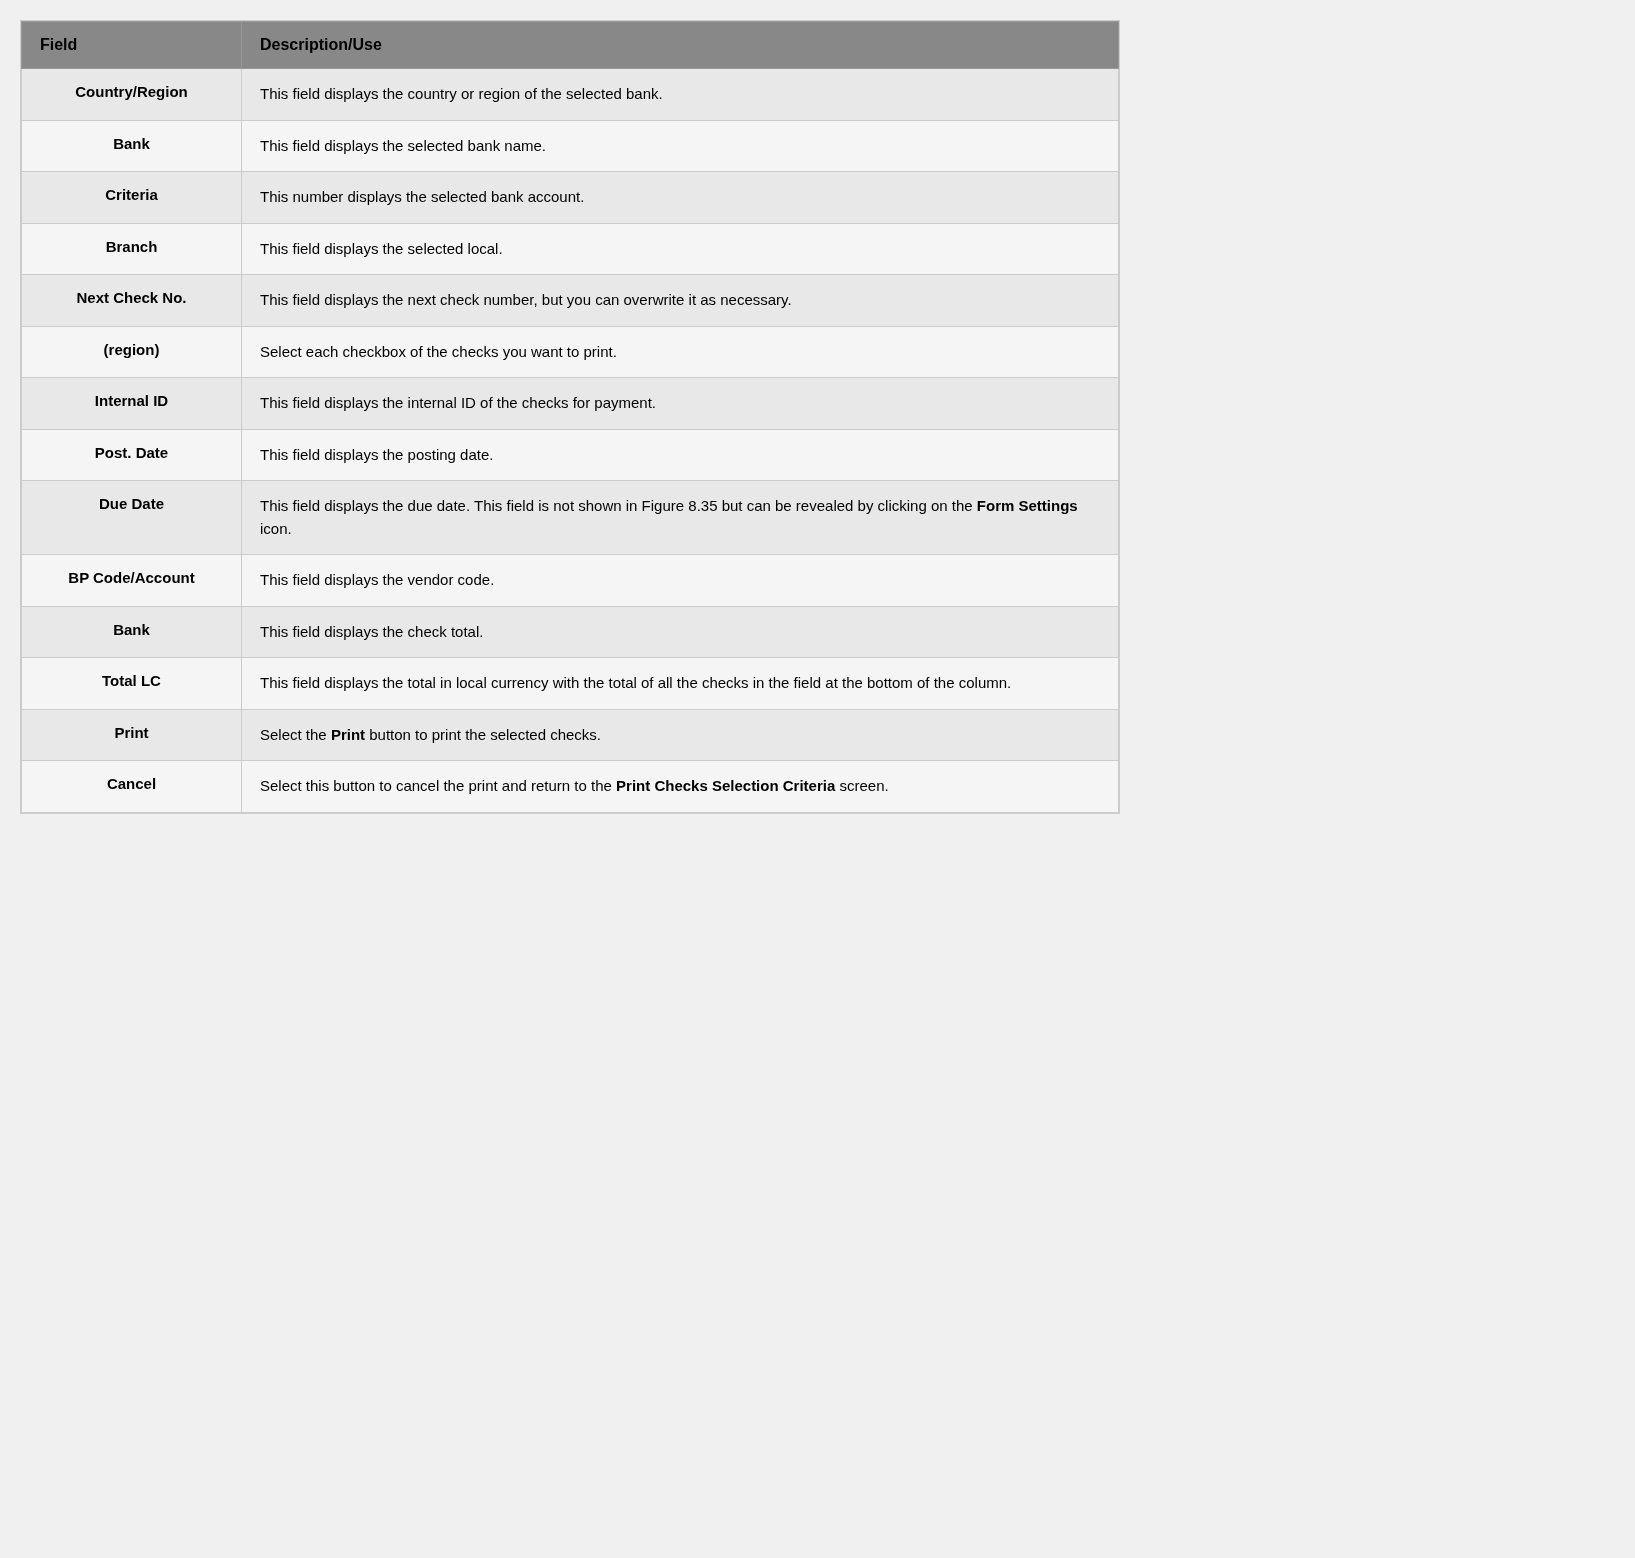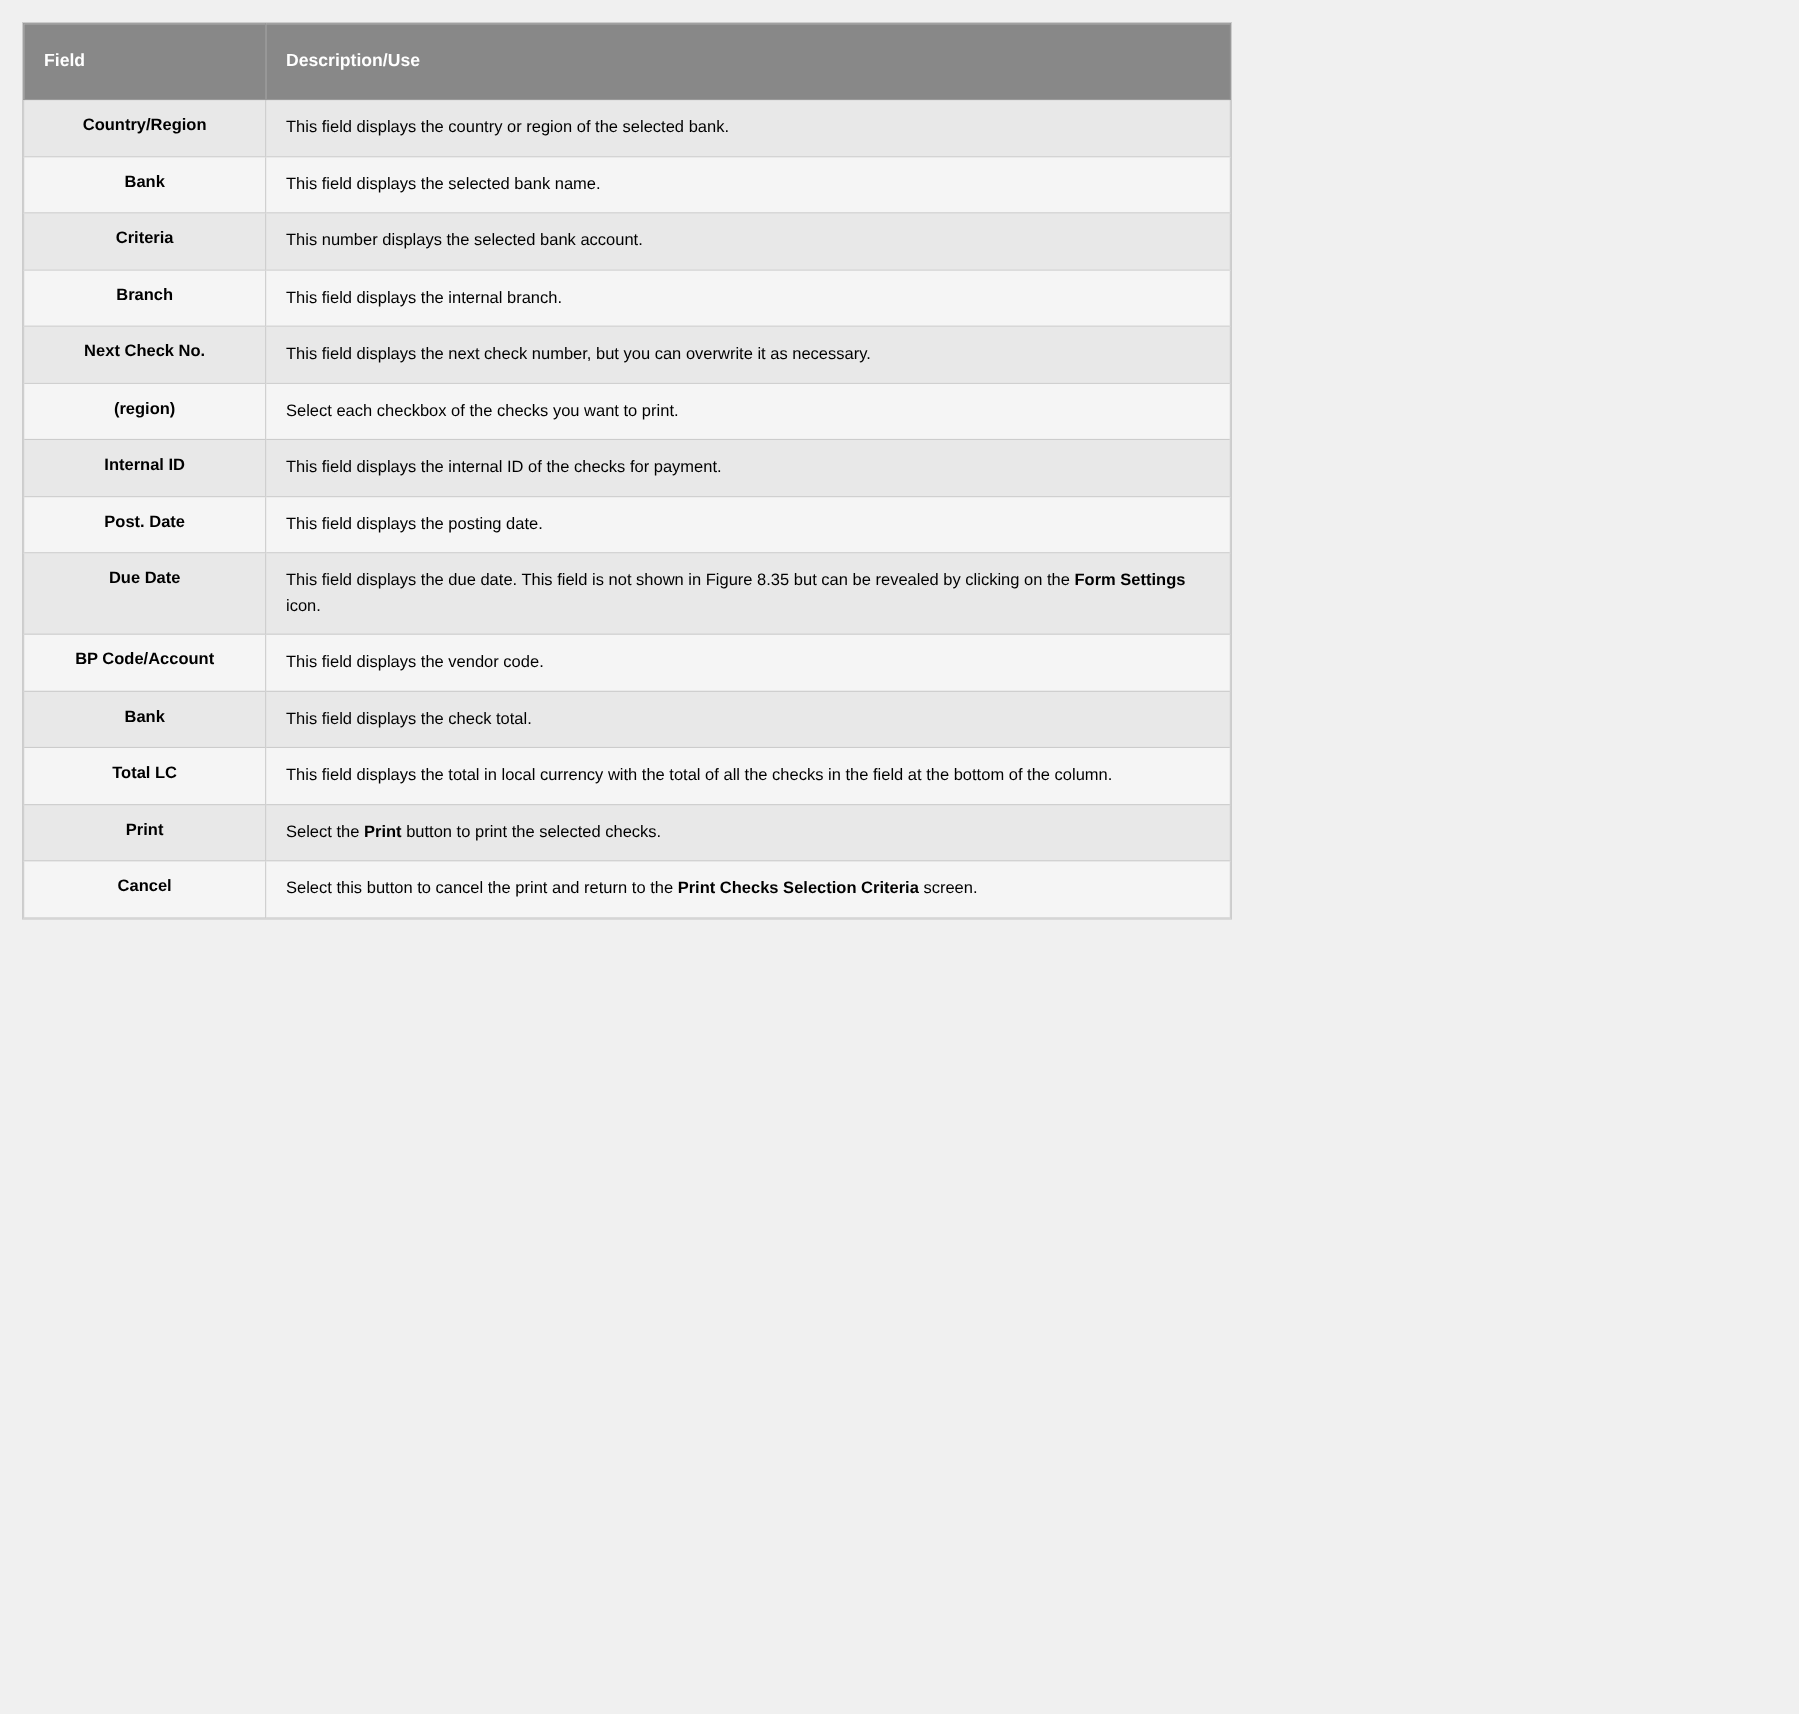--- a/index.html
+++ b/index.html
@@ -22,24 +22,24 @@
       border-collapse: collapse;
     }
 
     table {
       width: 100%;
       border-collapse: collapse;
     }
 
     thead tr th {
       background-color: #888888;
-      color: #ffffff;
+      color: #000000;
       font-weight: bold;
       font-size: 16px;
-      padding: 25px 18px;
+      padding: 14px 18px;
       text-align: left;
       border: 1px solid #999;
     }
 
     tbody tr {
       border-bottom: 1px solid #ccc;
     }
 
     tbody tr:nth-child(odd) {
       background-color: #e8e8e8;
@@ -86,21 +86,21 @@
         <tr>
           <td class="field-name">Bank</td>
           <td class="description">This field displays the selected bank name.</td>
         </tr>
         <tr>
           <td class="field-name">Criteria</td>
           <td class="description">This number displays the selected bank account.</td>
         </tr>
         <tr>
           <td class="field-name">Branch</td>
-          <td class="description">This field displays the internal branch.</td>
+          <td class="description">This field displays the selected local.</td>
         </tr>
         <tr>
           <td class="field-name">Next Check No.</td>
           <td class="description">This field displays the next check number, but you can overwrite it as necessary.</td>
         </tr>
         <tr>
           <td class="field-name">(region)</td>
           <td class="description">Select each checkbox of the checks you want to print.</td>
         </tr>
         <tr>

